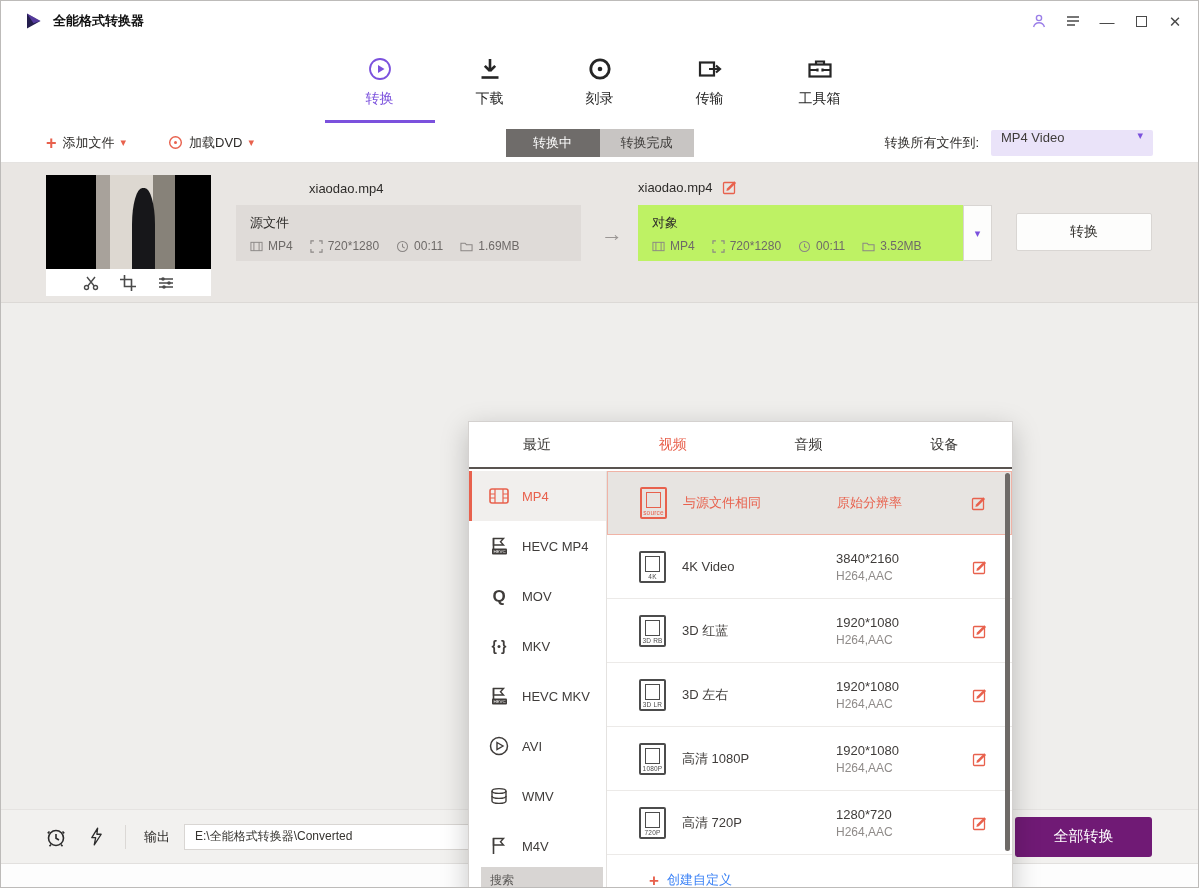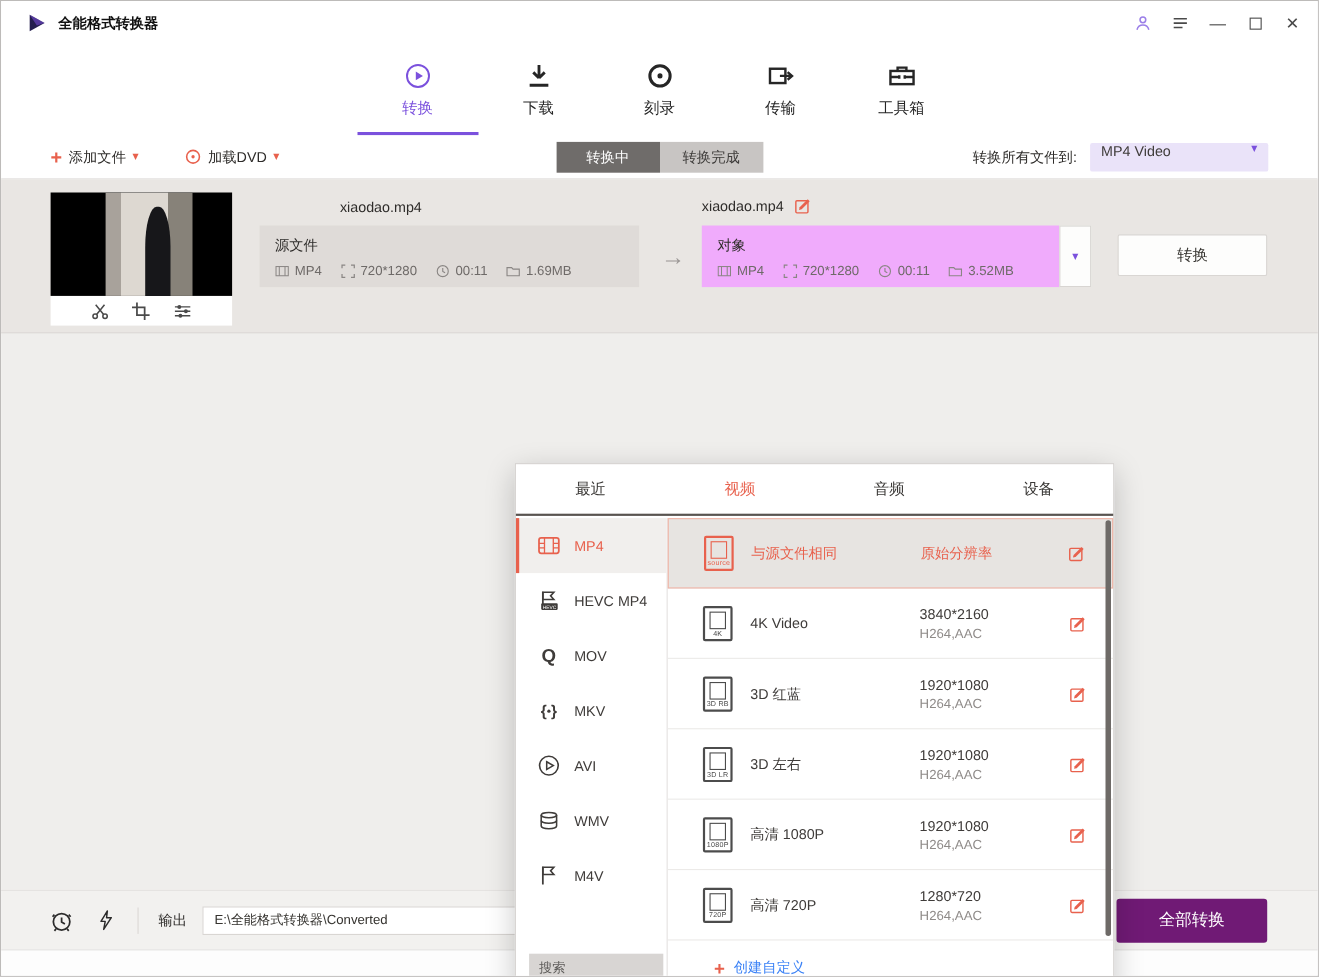--- a/index.html
+++ b/index.html
@@ -47,21 +47,21 @@
   .content { position:absolute; top:162px; left:0; right:0; height:646px; background:#efeeec; }
   .file-row { position:relative; height:140px; background:#e9e6e3; border-bottom:1px solid #dcd9d6; }
   .thumb-block { position:absolute; left:45px; top:12px; width:165px; }
   .thumb { position:relative; height:94px; background:#000; overflow:hidden; }
   .thumb-img { position:absolute; left:30%; width:48%; top:0; bottom:0; background:linear-gradient(90deg,#a8a29b 0 18%,#ddd8d1 18% 72%,#878279 72%); }
   .thumb-figure { position:absolute; left:52%; width:14%; top:14%; bottom:0; background:#17171a; border-radius:45% 45% 0 0; }
   .thumb-tools { height:27px; background:#fff; display:flex; align-items:center; justify-content:space-around; padding:0 26px; }
   .thumb-tools .t-ic { width:18px; height:18px; color:#4a4a4a; cursor:pointer; display:flex; }
   .file-name { position:absolute; left:308px; top:18px; font-size:13px; color:#2e2c2a; }
   .src-panel { position:absolute; left:235px; top:42px; width:345px; height:56px; background:#dfdbd8; padding:9px 14px 0; }
-  .tgt-panel { position:absolute; left:637px; top:42px; width:325px; height:56px; background:#f0abfc; padding:9px 14px 0; }
+  .tgt-panel { position:absolute; left:637px; top:42px; width:325px; height:56px; background:#bef264; padding:9px 14px 0; }
   .panel-label { font-size:13px; color:#2e2c2a; }
   .info-row { display:flex; align-items:center; gap:17px; margin-top:7px; }
   .inf { display:flex; align-items:center; gap:5px; font-size:12px; color:#6e6a68; white-space:nowrap; }
   .inf svg { width:13px; height:13px; flex:none; }
   .flow-arrow { position:absolute; left:600px; top:58px; font-size:22px; font-weight:bold; color:#9a9694; }
   .tgt-name-wrap { position:absolute; left:637px; top:16px; display:flex; align-items:center; gap:10px; }
   .tgt-name { font-size:13px; color:#2e2c2a; }
   .edit-icon { width:16px; height:16px; display:flex; cursor:pointer; }
   .tgt-dd { position:absolute; left:962px; top:42px; width:29px; height:56px; background:#fdfdfc; border:1px solid #d8d5d2; display:flex; align-items:center; justify-content:center; cursor:pointer; }
   .convert-btn { position:absolute; left:1015px; top:50px; width:136px; height:38px; background:#fdfdfc; border:1px solid #d9d6d3; border-radius:2px; font-size:14px; color:#35332f; display:flex; align-items:center; justify-content:center; cursor:pointer; }
@@ -388,20 +388,31 @@
                 <svg viewBox="0 0 22 22" width="22" height="22">
                     <text x="11" y="16" font-size="14" font-weight="bold" text-anchor="middle" fill="currentColor">{ }</text>
                     <circle cx="11" cy="11.5" r="1.5" fill="currentColor"></circle>
                   </svg>
               </span>
               <span>MKV</span>
             </div>
             <div class="format-item">
               <span class="fmt-ic">
                 <svg viewBox="0 0 22 22" width="22" height="22">
+                    <path d="M5.5 3v16" stroke="currentColor" stroke-width="1.6"></path>
+                    <path d="M5.5 3.5h10l-3 3.2 3 3.3h-10z" fill="none" stroke="currentColor" stroke-width="1.4"></path>
+                    <rect x="4" y="13.5" width="15" height="6" rx="1" fill="currentColor"></rect>
+                    <text x="11.5" y="18.3" font-size="4.4" fill="#ffffff" text-anchor="middle">HEVC</text>
+                  </svg>
+              </span>
+              <span>HEVC MKV</span>
+            </div>
+            <div class="format-item">
+              <span class="fmt-ic">
+                <svg viewBox="0 0 22 22" width="22" height="22">
                     <circle cx="11" cy="11" r="8.5" fill="none" stroke="currentColor" stroke-width="1.5"></circle>
                     <path d="M9 7.5l6 3.5-6 3.5z" fill="none" stroke="currentColor" stroke-width="1.4"></path>
                   </svg>
               </span>
               <span>AVI</span>
             </div>
             <div class="format-item">
               <span class="fmt-ic">
                 <svg viewBox="0 0 22 22" width="22" height="22">
                     <ellipse cx="11" cy="6" rx="7" ry="2.4" fill="none" stroke="currentColor" stroke-width="1.4"></ellipse>

